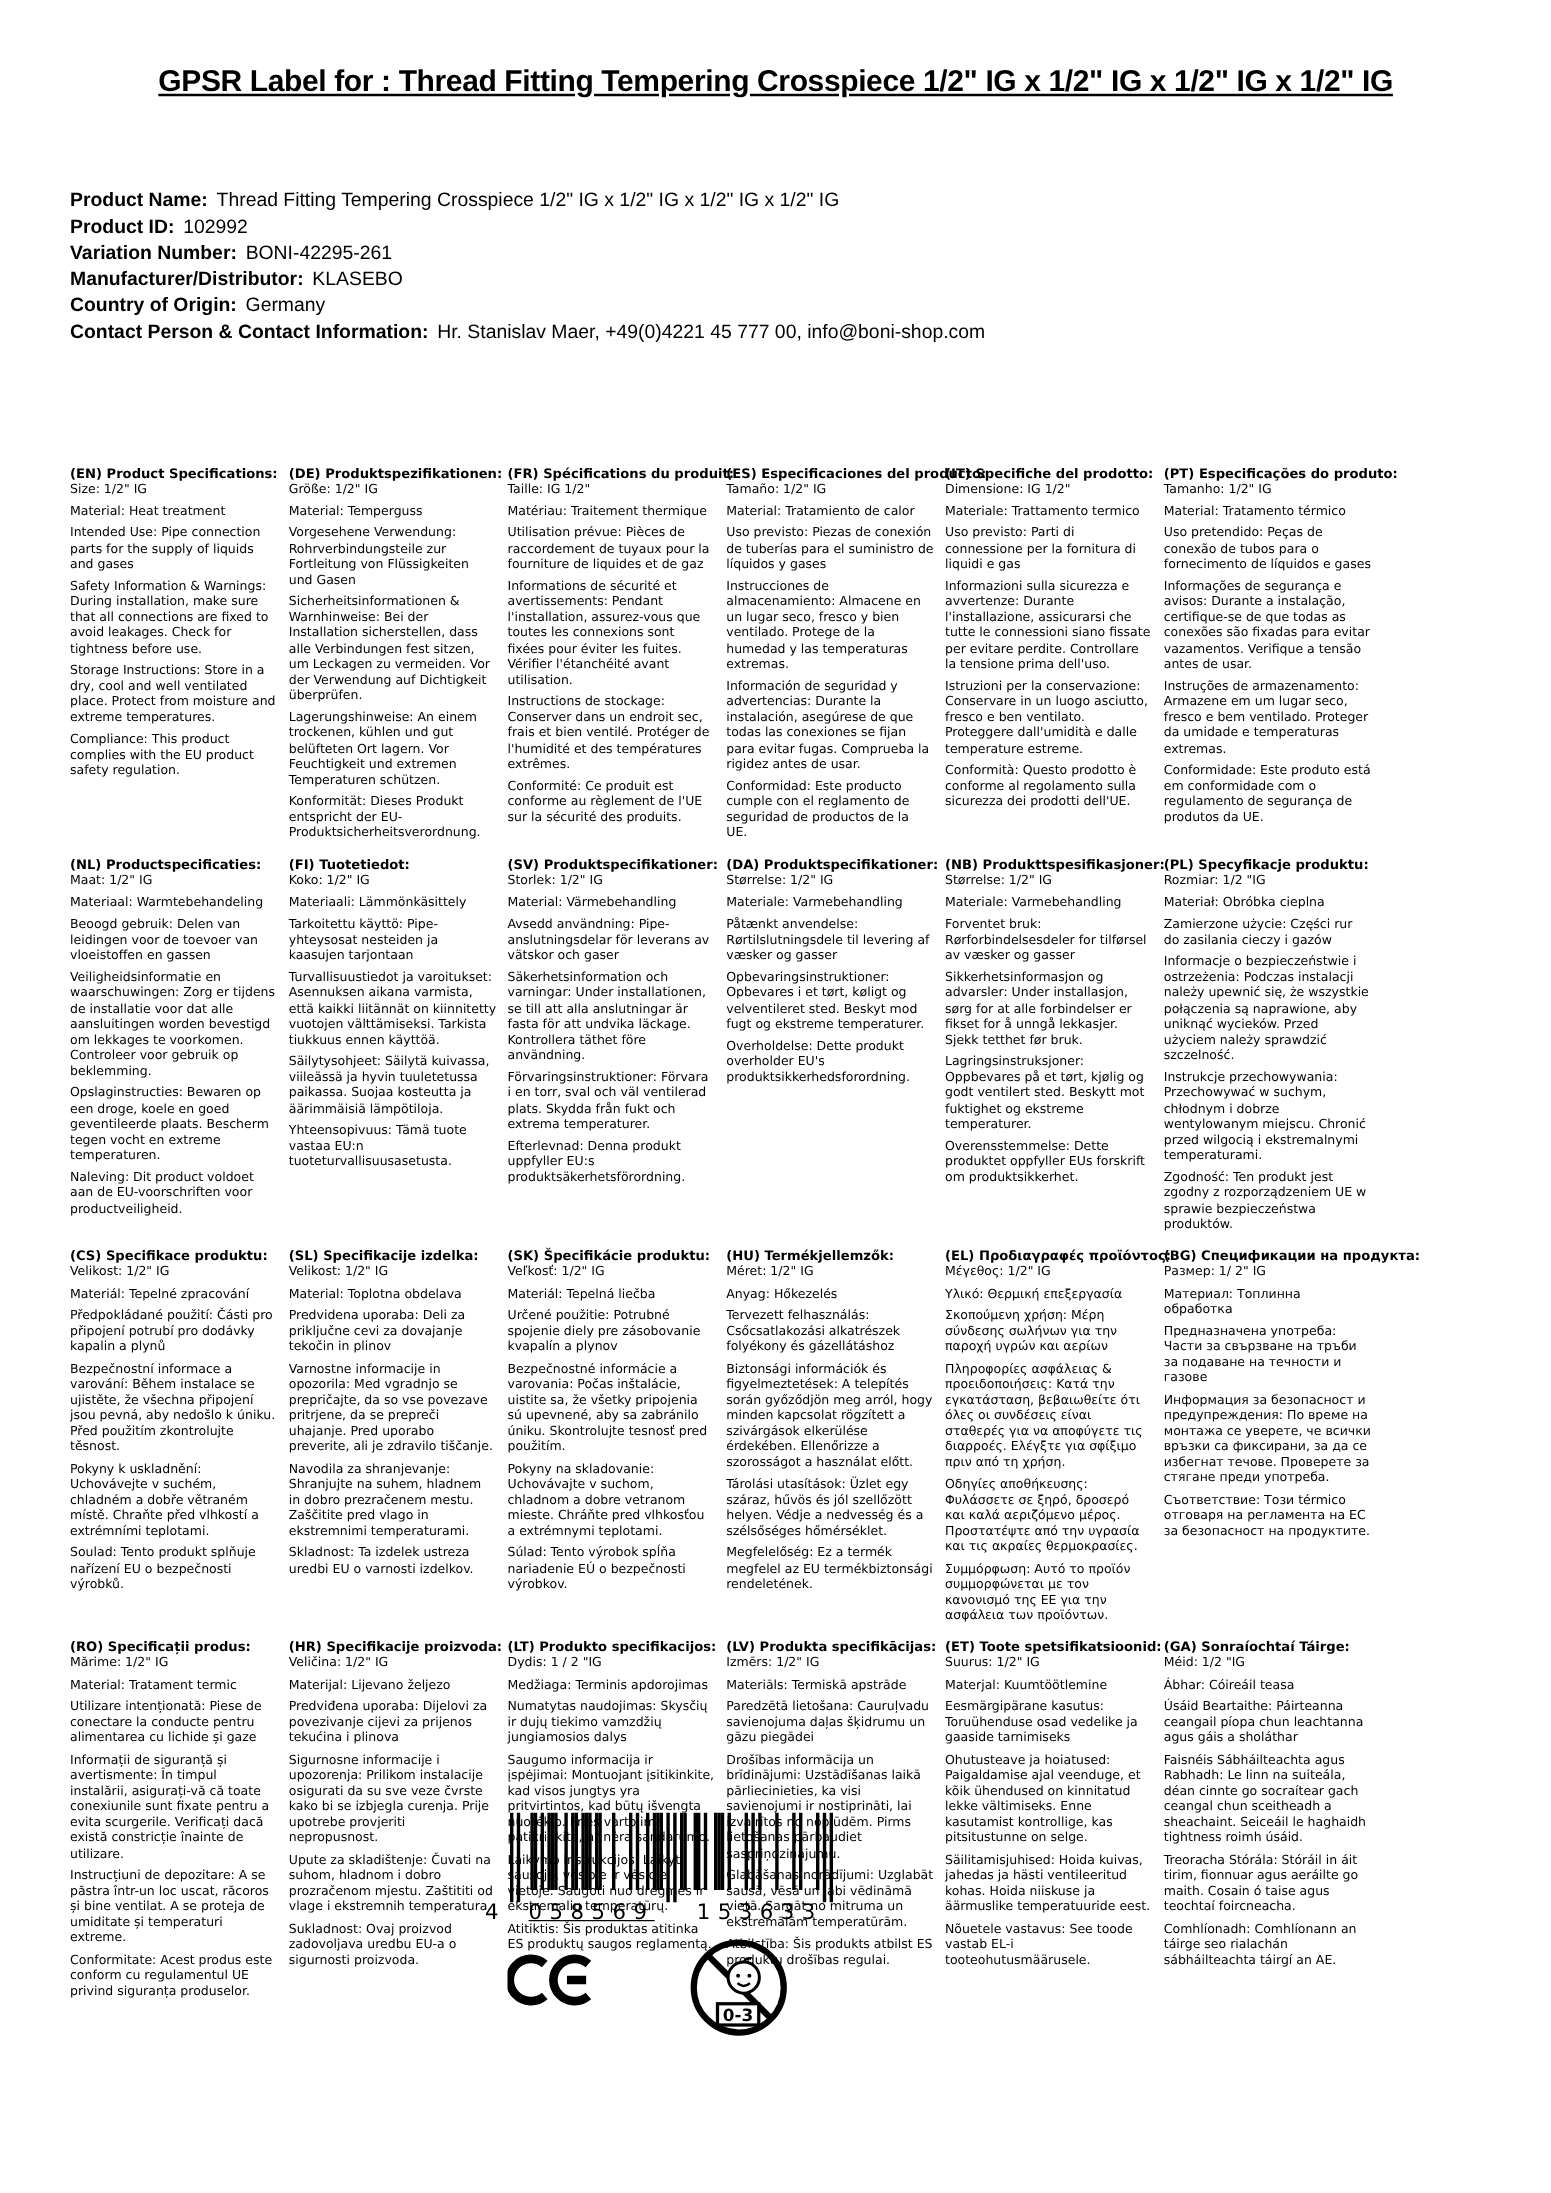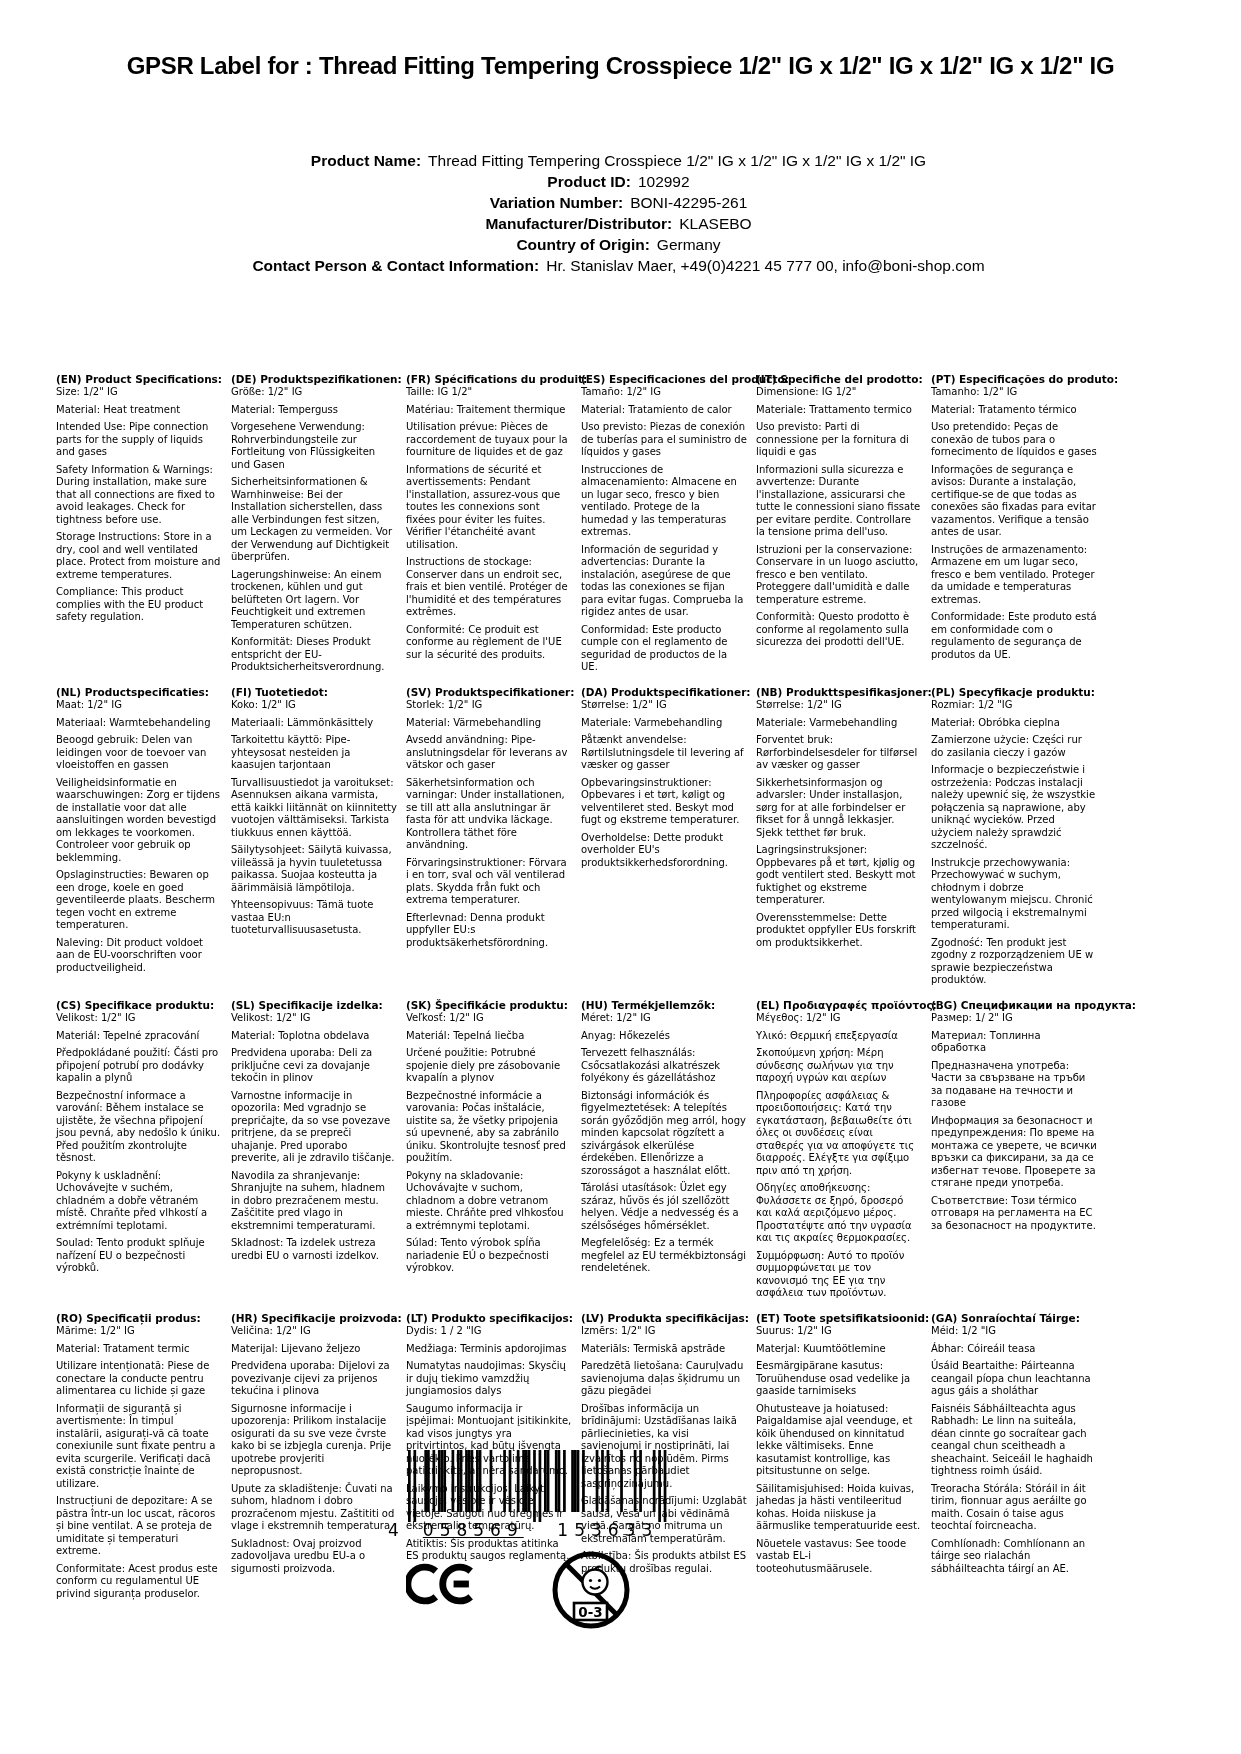--- a/index.html
+++ b/index.html
@@ -6,23 +6,24 @@
   html,body { background:#fff; }
   .page {
     position:relative; width:1241px; height:1754px; background:#ffffff;
     color:#000; font-family:"Liberation Sans", sans-serif; overflow:hidden;
   }
   
   .title {
     position:absolute; top:50px; left:120px; right:120px;
     text-align:center; font-size:24px; font-weight:bold; line-height:1.35;
     letter-spacing:-0.3px;
+    text-decoration:underline;
   }
   
-  .product-info { position:absolute; top:150px; left:56px; right:60px; font-size:15.5px; line-height:21px;text-align:center; }
+  .product-info { position:absolute; top:150px; left:56px; right:60px; font-size:15.5px; line-height:21px; }
   .info-row { white-space:nowrap; }
   .info-label { font-weight:bold; }
   .info-value { margin-left:7px; }
   
   .specs-grid {
     position:absolute; top:337px; left:56px;
     display:grid; grid-template-columns:repeat(6,166px); column-gap:9px;
     grid-auto-rows:313px;
     font-family:"DejaVu Sans", sans-serif;
   }

